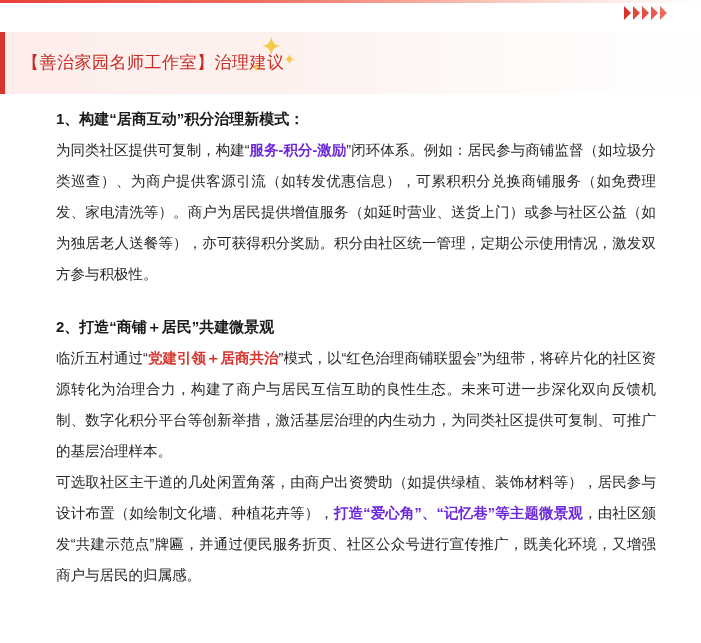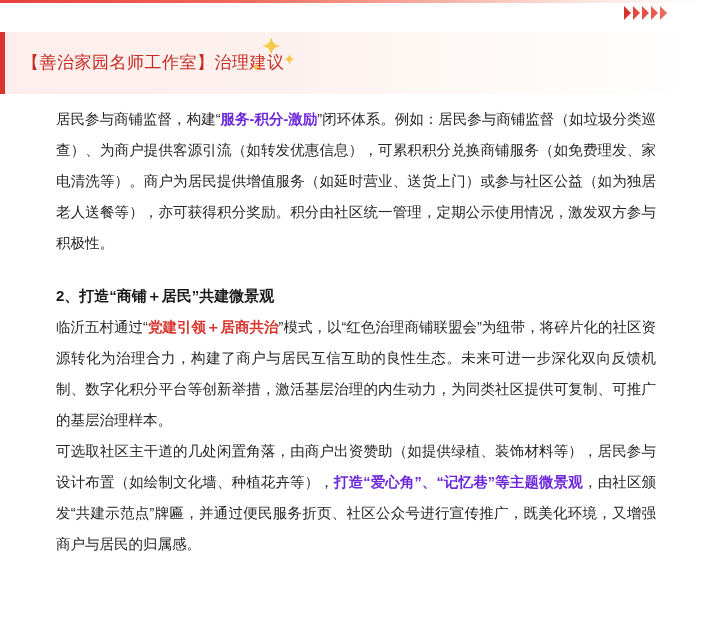--- a/index.html
+++ b/index.html
@@ -123,22 +123,23 @@
 <div class="title-band"></div>
 <div class="title-accent"></div>
 <div class="title-text">【善治家园名师工作室】治理建议</div>
 
 <span class="sparkle s1">✦</span>
 <span class="sparkle s2">✦</span>
 <span class="sparkle s3">✦</span>
 
 <div class="content">
 
+  <div class="sec-head">1、构建“居商互动”积分治理新模式：</div>
   <p class="para">
-    <span>居民参与商铺监督，构建“</span><span class="b">服务-积分-激励</span><span>”闭环体系。例如：居民参与商铺监督（如垃圾分类巡查）、为商户提供客源引流（如转发优惠信息），可累积积分兑换商铺服务（如免费理发、家电清洗等）。商户为居民提供增值服务（如延时营业、送货上门）或参与社区公益（如为独居老人送餐等），亦可获得积分奖励。积分由社区统一管理，定期公示使用情况，激发双方参与积极性。</span>
+    <span>为同类社区提供可复制，构建“</span><span class="b">服务-积分-激励</span><span>”闭环体系。例如：居民参与商铺监督（如垃圾分类巡查）、为商户提供客源引流（如转发优惠信息），可累积积分兑换商铺服务（如免费理发、家电清洗等）。商户为居民提供增值服务（如延时营业、送货上门）或参与社区公益（如为独居老人送餐等），亦可获得积分奖励。积分由社区统一管理，定期公示使用情况，激发双方参与积极性。</span>
   </p>
 
   <div class="sec-head">2、打造“商铺＋居民”共建微景观</div>
   <p class="para last">
     <span>临沂五村通过“</span><span class="red">党建引领＋居商共治</span><span>”模式，以“红色治理商铺联盟会”为纽带，将碎片化的社区资源转化为治理合力，构建了商户与居民互信互助的良性生态。未来可进一步深化双向反馈机制、数字化积分平台等创新举措，激活基层治理的内生动力，为同类社区提供可复制、可推广的基层治理样本。</span>
   </p>
 
   <p class="para">
     <span>可选取社区主干道的几处闲置角落，由商户出资赞助（如提供绿植、装饰材料等），居民参与设计布置（如绘制文化墙、种植花卉等），</span><span class="b">打造“爱心角”、“记忆巷”等主题微景观</span><span>，由社区颁发“共建示范点”牌匾，并通过便民服务折页、社区公众号进行宣传推广，既美化环境，又增强商户与居民的归属感。</span>
   </p>

